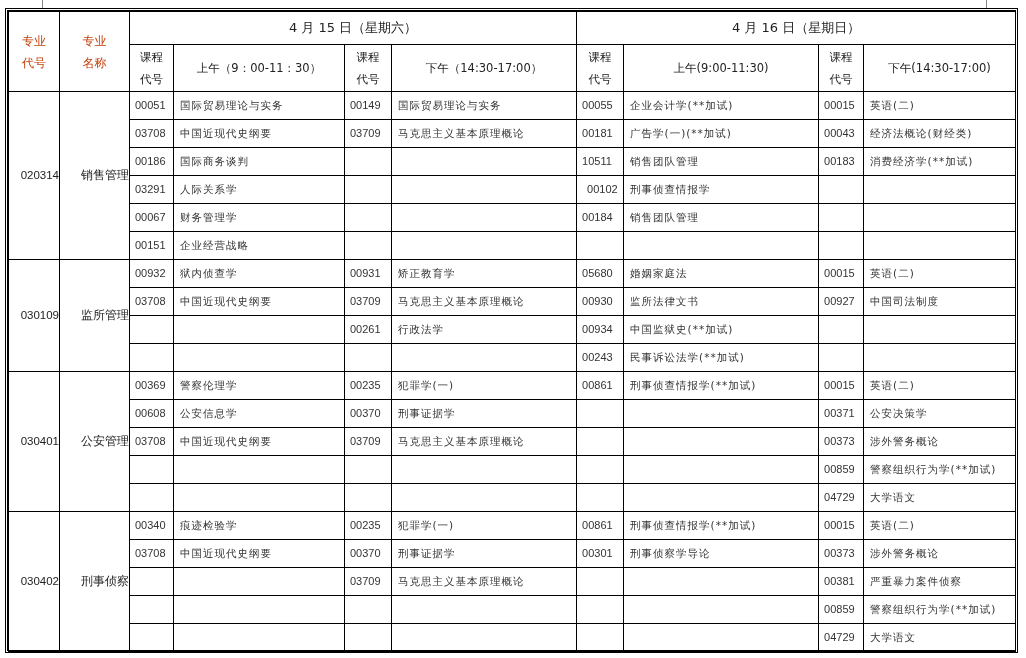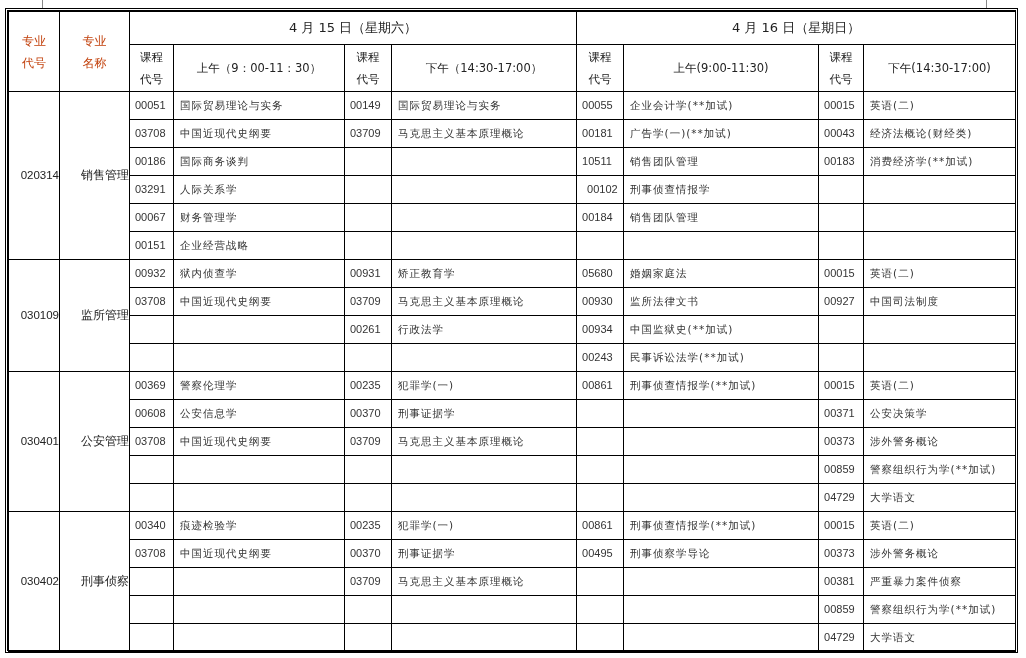--- a/index.html
+++ b/index.html
@@ -242,21 +242,21 @@
           <td class="code">00861</td>
           <td class="name">刑事侦查情报学(**加试)</td>
           <td class="code">00015</td>
           <td class="name">英语(二)</td>
         </tr>
         <tr>
           <td class="code">03708</td>
           <td class="name">中国近现代史纲要</td>
           <td class="code">00370</td>
           <td class="name">刑事证据学</td>
-          <td class="code">00495</td>
+          <td class="code">00301</td>
           <td class="name">刑事侦察学导论</td>
           <td class="code">00373</td>
           <td class="name">涉外警务概论</td>
         </tr>
         <tr>
           <td class="code"></td>
           <td class="name"></td>
           <td class="code">03709</td>
           <td class="name">马克思主义基本原理概论</td>
           <td class="code"></td>

